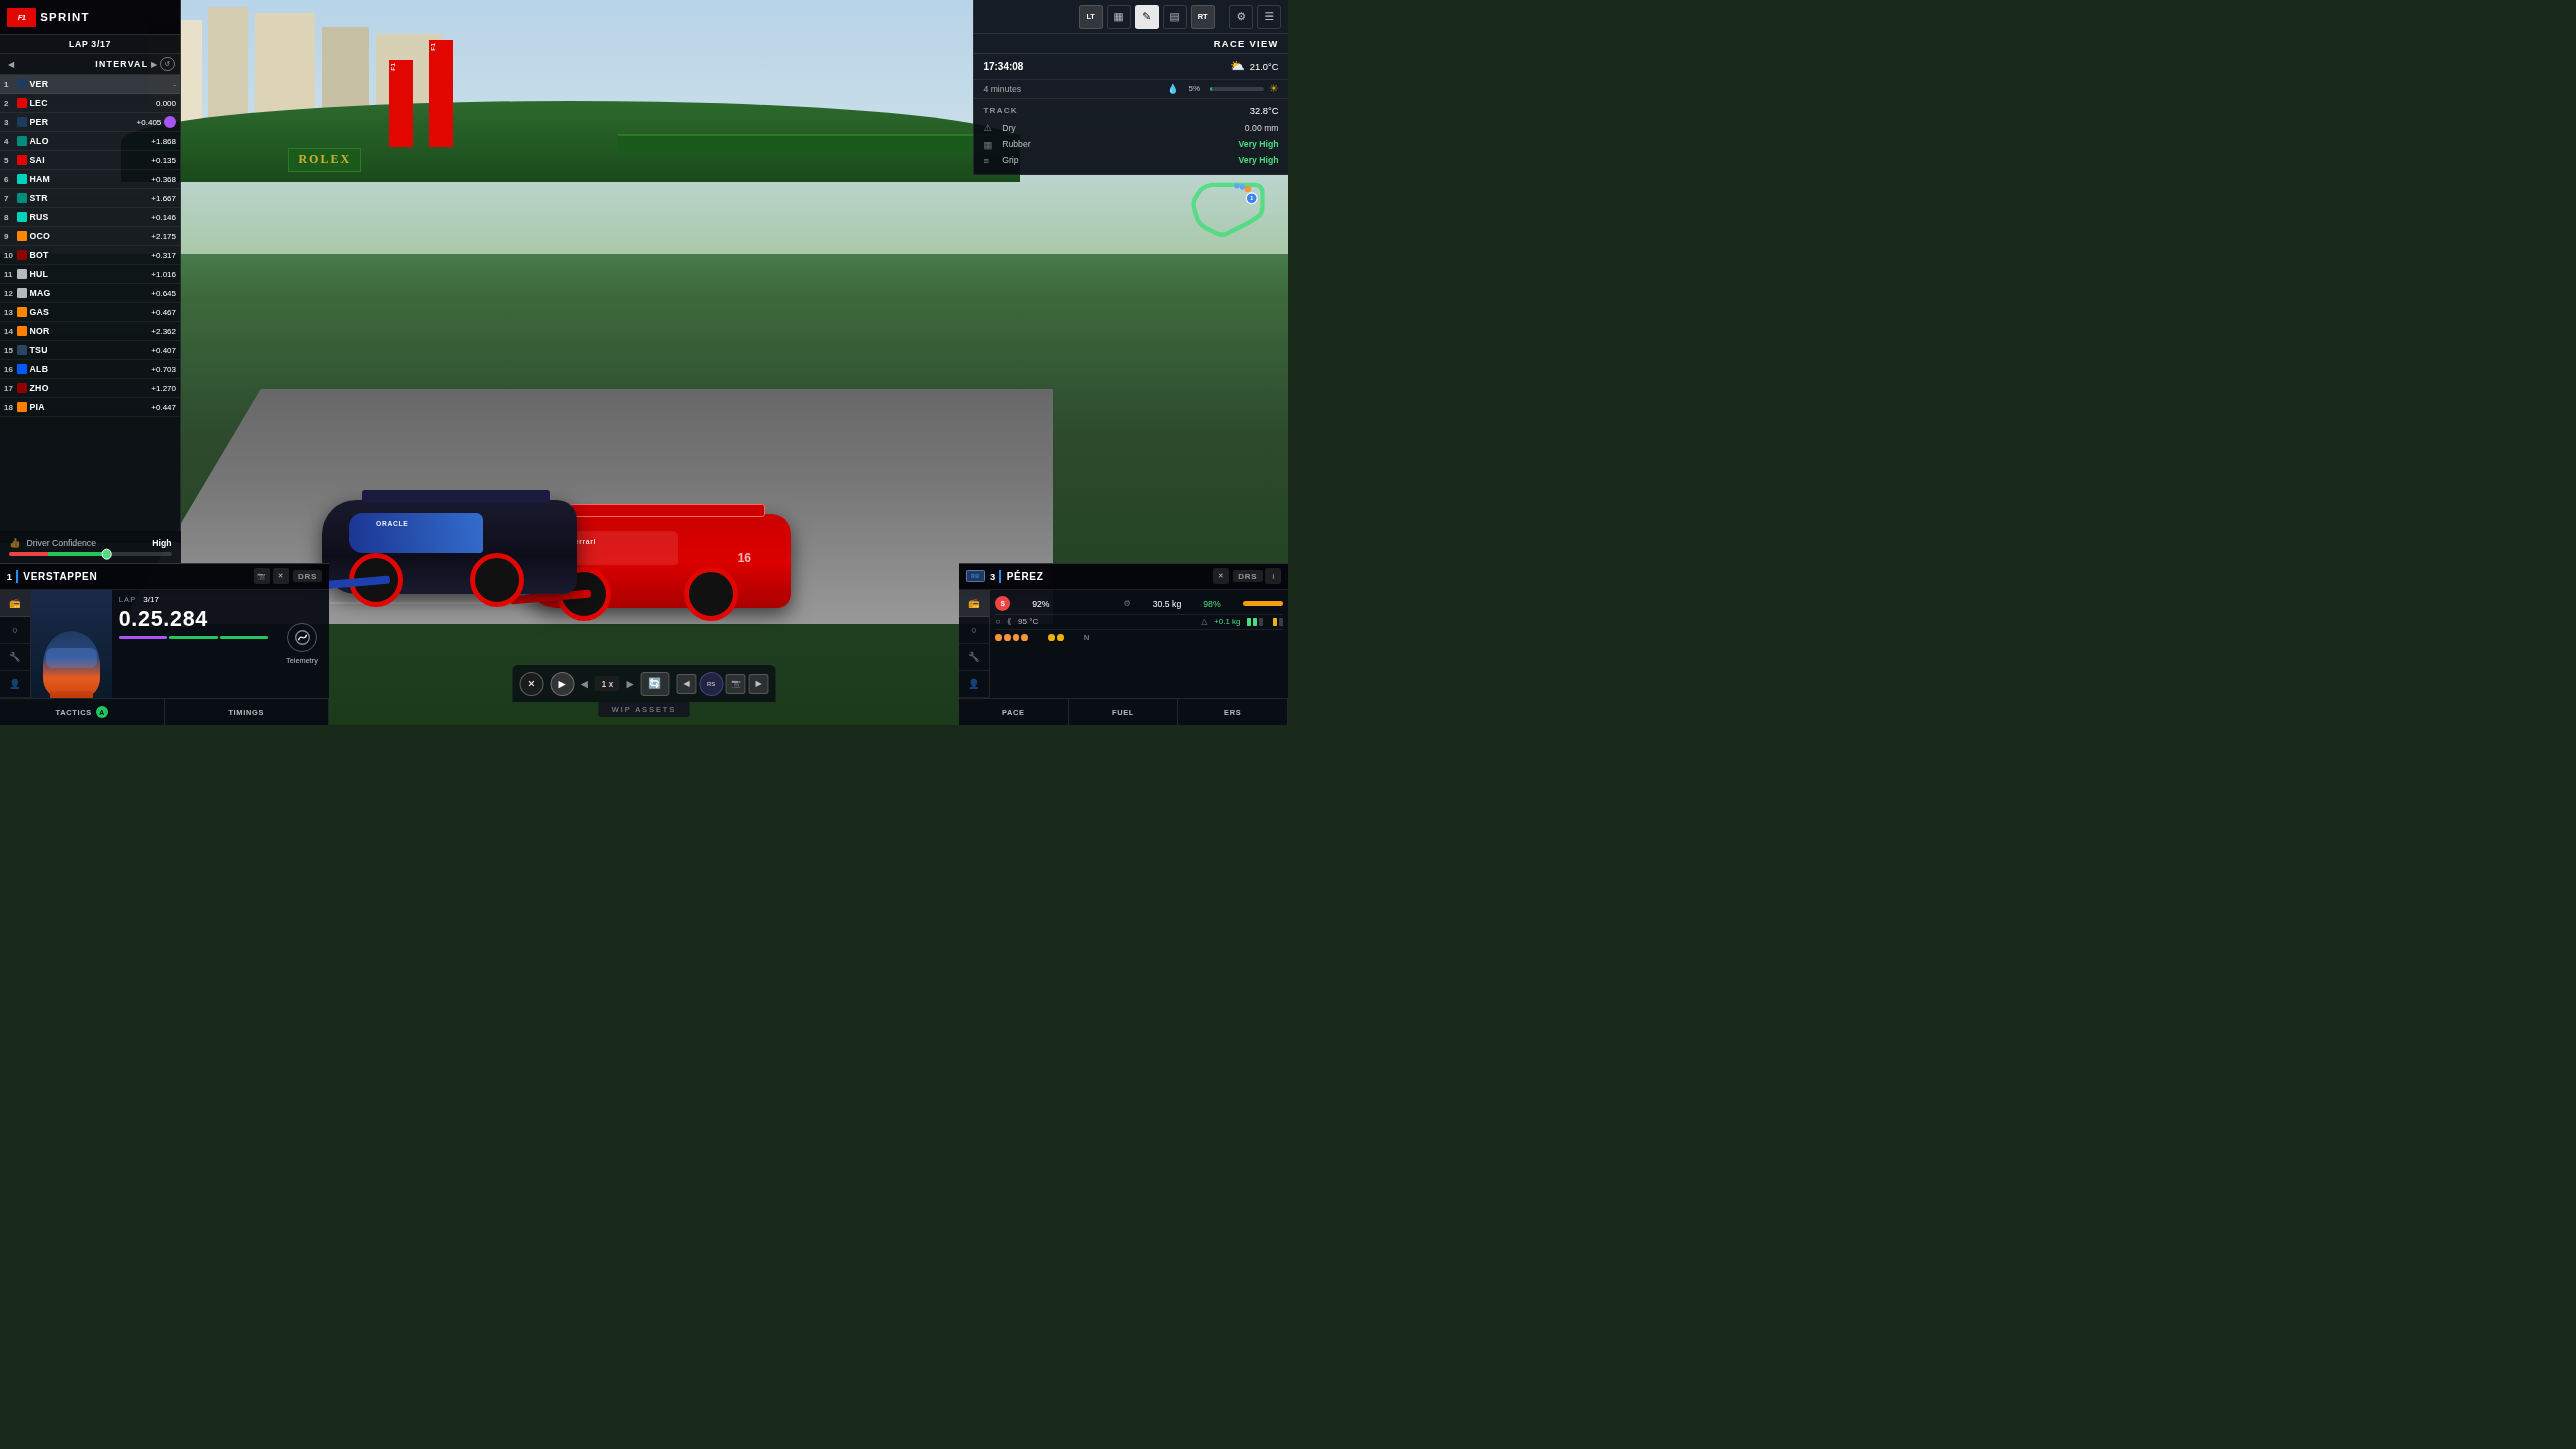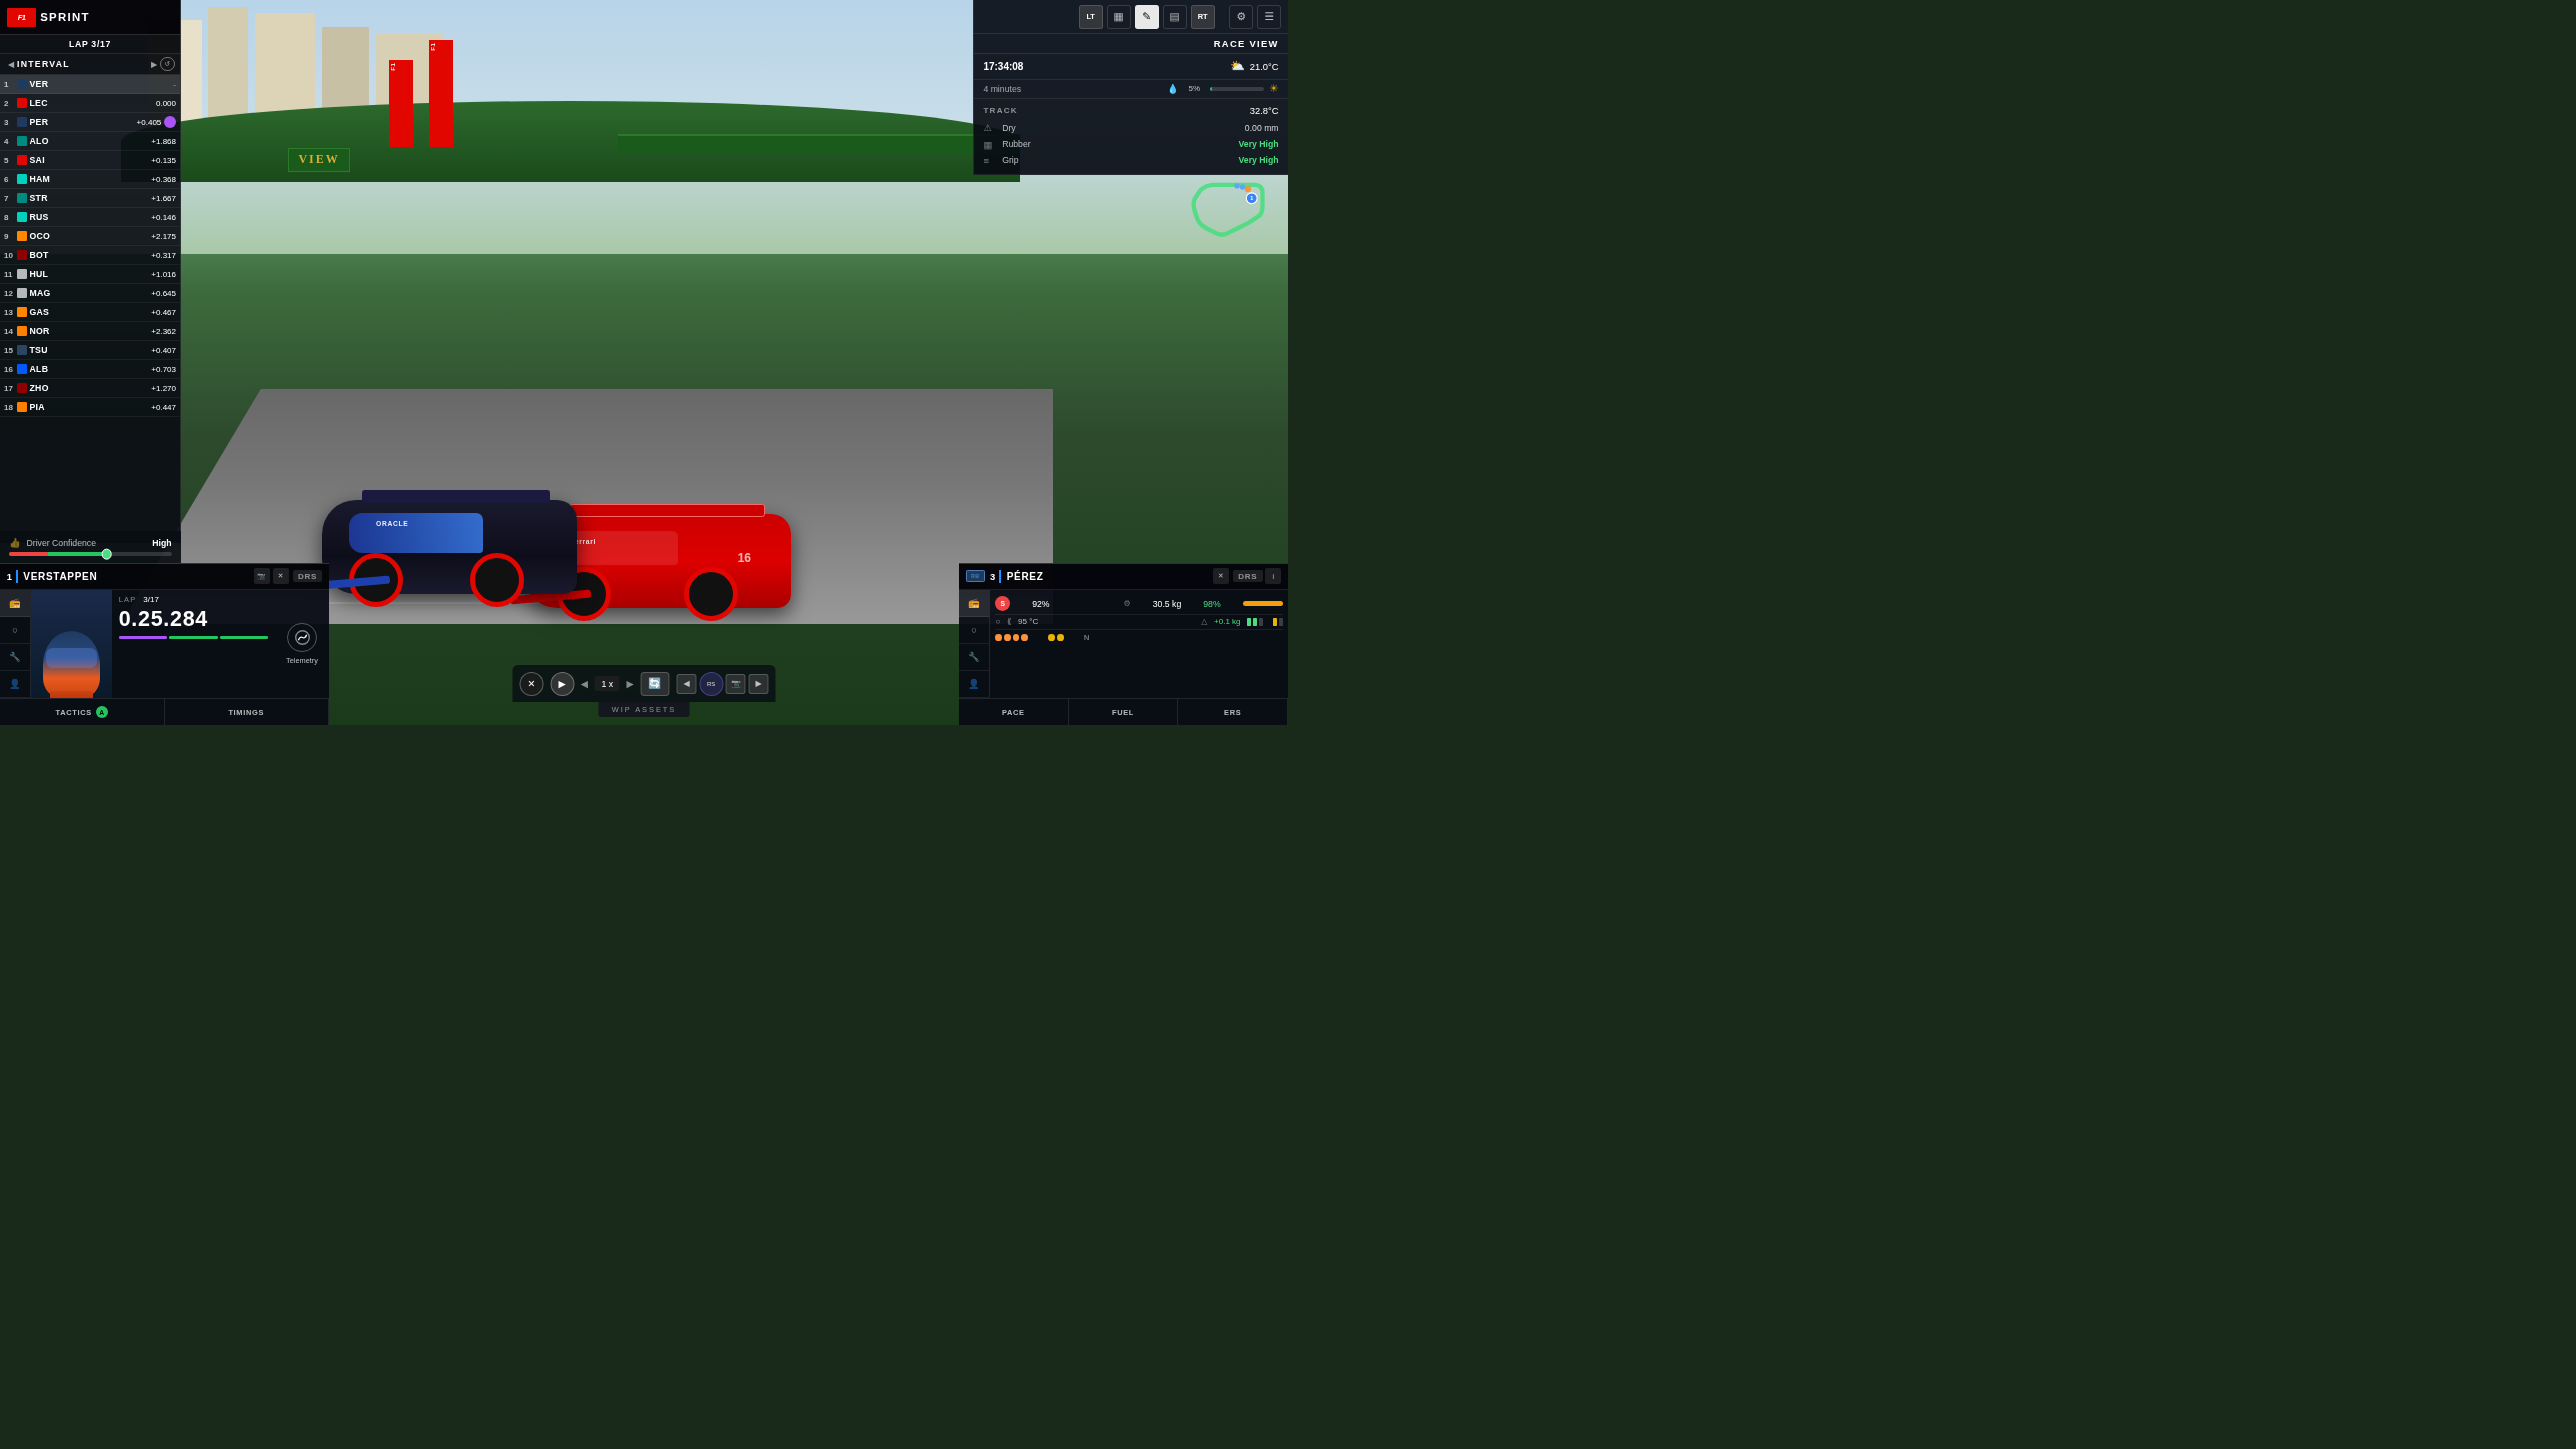--- a/index.html
+++ b/index.html
@@ -86,21 +86,21 @@
 
     .interval-arrow {
       color: rgba(255,255,255,0.6);
       font-size: 8px;
       cursor: pointer;
       padding: 0 2.7px;
     }
 
     .interval-text {
       flex: 1;
-      text-align: left;
+      text-align: right;
       color: white;
       font-size: 8.7px;
       font-weight: 600;
       letter-spacing: 1.3px;
     }
 
     .interval-icon {
       width: 14.8px;
       height: 14.8px;
       border: 0.7px solid rgba(255,255,255,0.4);
@@ -828,21 +828,21 @@
 
   <div style="position:absolute;top:60px;left:389px;width:23.5px;height:87px;background:#e10600;z-index:3;">
     <div style="color:white;font-size:6px;font-weight:900;writing-mode:vertical-rl;transform:rotate(180deg);padding:2.7px 1.3px;letter-spacing:0.7px;">F1</div>
   </div>
   <div style="position:absolute;top:40px;left:429px;width:23.5px;height:107px;background:#e10600;z-index:3;">
     <div style="color:white;font-size:6px;font-weight:900;writing-mode:vertical-rl;transform:rotate(180deg);padding:2.7px 1.3px;letter-spacing:0.7px;">F1</div>
   </div>
 
   <div style="position:absolute;top:134px;right:268px;width:402px;height:20px;background:#1a5a1a;border-top:2px solid #2a7a2a;z-index:4;"></div>
 
-  <div style="position:absolute;top:148px;left:288px;background:#1a5a1a;border:1.3px solid #2a7a2a;padding:3.4px 9.4px;color:#d4af37;font-size:12px;font-weight:700;letter-spacing:2px;z-index:5;font-family:serif;">VIEW</div>
+  <div style="position:absolute;top:148px;left:288px;background:#1a5a1a;border:1.3px solid #2a7a2a;padding:3.4px 9.4px;color:#d4af37;font-size:12px;font-weight:700;letter-spacing:2px;z-index:5;font-family:serif;">ROLEX</div>
 
   <div style="position:absolute;bottom:101px;left:121px;right:235px;height:235px;background:linear-gradient(180deg,#686868 0%,#777 40%,#888 70%,#999 100%);clip-path:polygon(0% 100%,15% 0%,100% 0%,100% 100%);z-index:2;"></div>
 
   <div style="position:absolute;bottom:121px;left:168px;width:604px;height:2px;background:rgba(255,255,255,0.3);transform:perspective(268px) rotateX(60deg);z-index:3;"></div>
 
   <div style="position:absolute;bottom:131px;left:322px;z-index:6;">
     <div style="width:255px;height:94px;background:linear-gradient(180deg,#1a1a2e 0%,#0d0d1a 60%,#1a1a2e 100%);border-radius:34px 20px 13.4px 34px;position:relative;box-shadow:0 6.7px 20px rgba(0,0,0,0.6);">
       <div style="position:absolute;top:13.4px;left:27px;width:134px;height:40px;background:linear-gradient(90deg,#1e40af,#3b82f6);border-radius:13.4px 6.7px 3.4px 13.4px;opacity:0.8;"></div>
       <div style="position:absolute;top:20px;left:54px;color:white;font-size:6.7px;font-weight:900;letter-spacing:0.7px;opacity:0.9;">ORACLE</div>
       <div style="position:absolute;bottom:-13.4px;left:27px;width:54px;height:54px;border-radius:50%;background:#111;border:5.4px solid #e10600;"></div>

